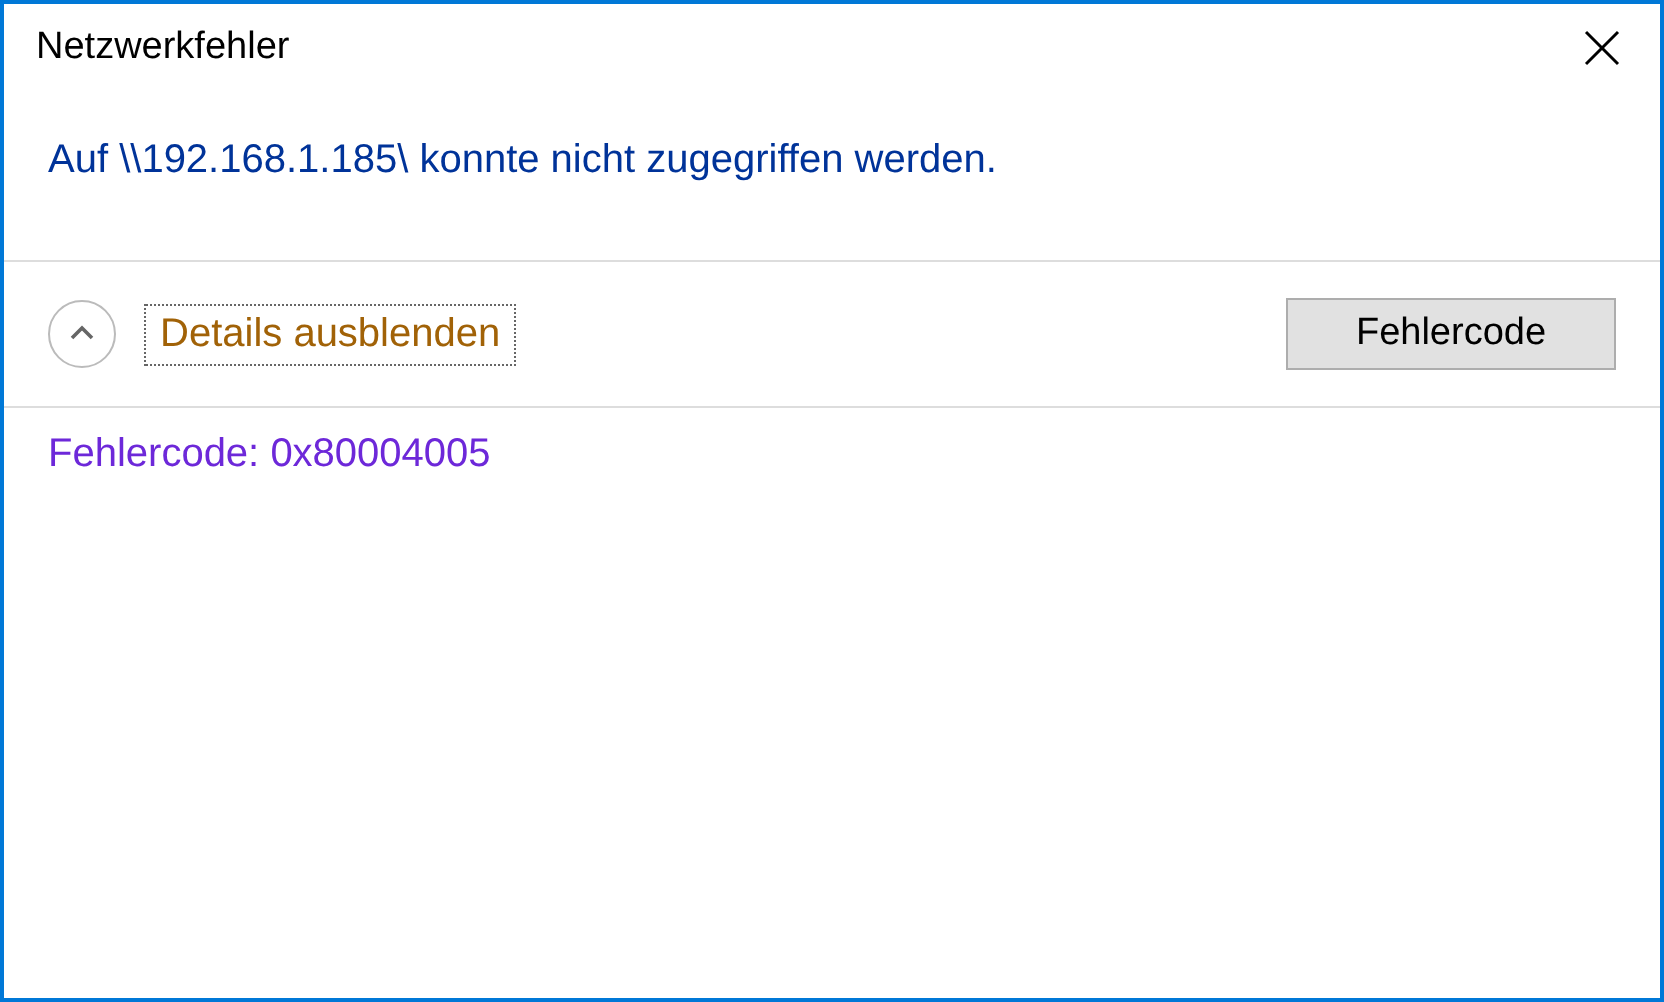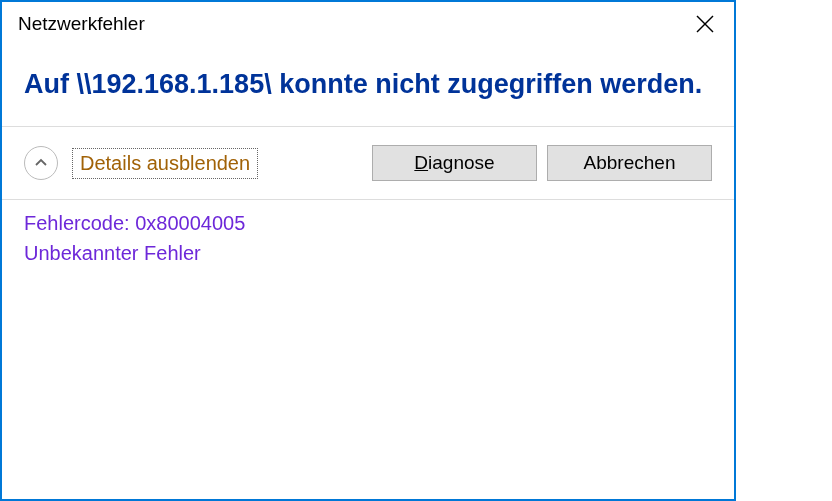--- a/index.html
+++ b/index.html
@@ -8,21 +8,21 @@
       box-sizing: border-box;
     }
     body {
       font-family: "Segoe UI", Tahoma, sans-serif;
       background: #fff;
       width: 832px;
       height: 501px;
       overflow: hidden;
     }
     .dialog {
-      width: 736px;
+      width: 832px;
       height: 501px;
       border: 2px solid #0078d7;
       background: #fff;
       display: flex;
       flex-direction: column;
     }
     .titlebar {
       display: flex;
       justify-content: space-between;
       align-items: center;
@@ -44,23 +44,23 @@
     .close-btn svg {
       width: 18px;
       height: 18px;
     }
     .content {
       padding: 22px 22px 10px 22px;
       flex: 0 0 auto;
     }
     .heading {
       color: #003399;
-      font-size: 27px;
-      font-weight: 700;
-      margin-bottom: 16px;
+      font-size: 20px;
+      font-weight: 400;
+      margin-bottom: 28px;
       line-height: 1.2;
     }
     .body-text {
       color: #000;
       font-size: 20px;
       line-height: 1.5;
       margin-bottom: 20px;
     }
     .divider {
       border: none;
@@ -143,26 +143,24 @@
   <hr class="divider">
 
   <div class="button-row">
     <div class="expand-toggle">
       <svg viewBox="0 0 14 14">
         <polyline points="2,9 7,4 12,9" fill="none" stroke="#666" stroke-width="1.8"></polyline>
       </svg>
     </div>
     <span class="details-link">Details ausblenden</span>
     <div class="spacer"></div>
-    <button class="btn"><span class="accesskey">D</span><span>iagnose</span></button>
-    <button class="btn">Abbrechen</button>
+    <button class="btn">Fehlercode</button>
   </div>
 
   <hr class="divider">
 
   <div class="details-section">
     <div class="details-line">
       <span>Fehlercode:</span>
       <span>0x80004005</span>
     </div>
-    <div class="details-line">Unbekannter Fehler</div>
   </div>
 </div>
 
 </body></html>

